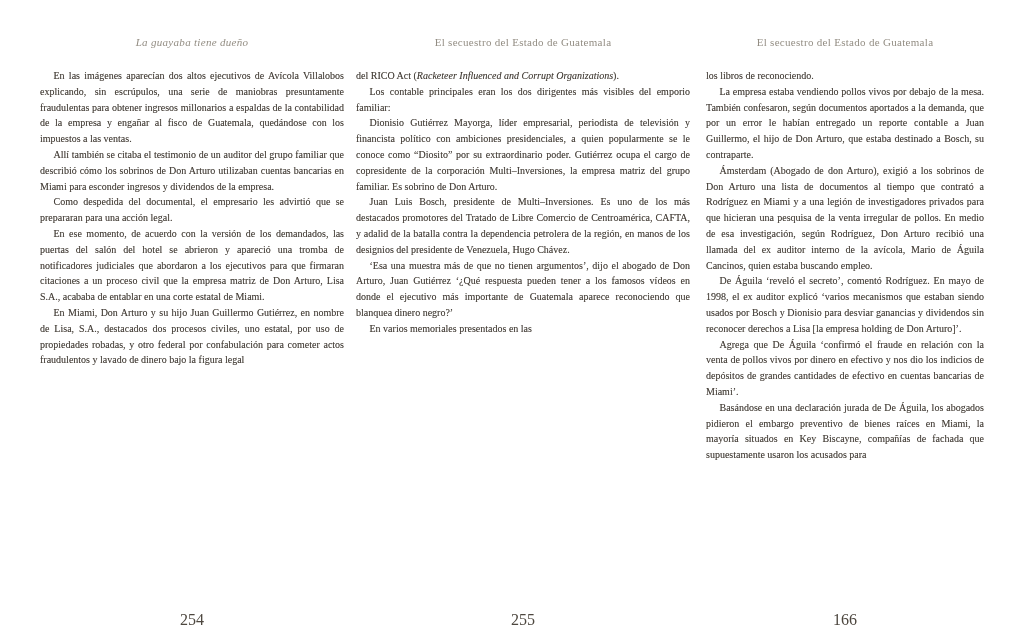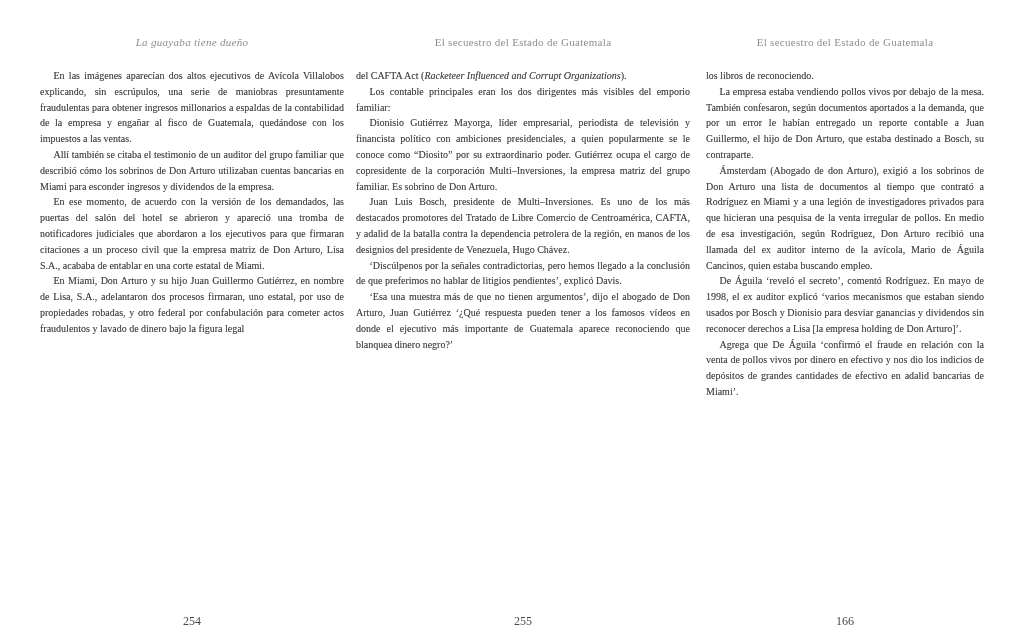--- a/index.html
+++ b/index.html
@@ -55,58 +55,60 @@
   }
   .page-body p.no-indent { text-indent: 0; }
   .page-body span.italic { font-style: italic; }
 
   .page-number {
     position: absolute;
     bottom: 8px;
     left: 0;
     right: 0;
     text-align: center;
-    font-size: 12px;
+    font-size: 16px;
     color: #4d473f;
   }
 </style>
 </head>
 <body>
 
 <div class="spread">
 
   <section class="page page-1">
     <div class="running-header italic">La guayaba tiene dueño</div>
     <div class="page-body">
         <p><span>En las imágenes aparecían dos altos ejecutivos de Avícola Villalobos explicando, sin escrúpulos, una serie de maniobras presuntamente fraudulentas para obtener ingresos millonarios a espaldas de la contabilidad de la empresa y engañar al fisco de Guatemala, quedándose con los impuestos a las ventas.</span></p>
         <p><span>Allí también se citaba el testimonio de un auditor del grupo familiar que describió cómo los sobrinos de Don Arturo utilizaban cuentas bancarias en Miami para esconder ingresos y dividendos de la empresa.</span></p>
+        <p><span>Como despedida del documental, el empresario les advirtió que se prepararan para una acción legal.</span></p>
         <p><span>En ese momento, de acuerdo con la versión de los demandados, las puertas del salón del hotel se abrieron y apareció una tromba de notificadores judiciales que abordaron a los ejecutivos para que firmaran citaciones a un proceso civil que la empresa matriz de Don Arturo, Lisa S.A., acababa de entablar en una corte estatal de Miami.</span></p>
-        <p><span>En Miami, Don Arturo y su hijo Juan Guillermo Gutiérrez, en nombre de Lisa, S.A., adelantaron dos procesos firmaran, uno estatal, por uso de propiedades robadas, y otro federal por confabulación para cometer actos fraudulentos y lavado de dinero bajo la figura legal</span></p>
+        <p><span>En Miami, Don Arturo y su hijo Juan Guillermo Gutiérrez, en nombre de Lisa, S.A., destacados dos procesos civiles, uno estatal, por uso de propiedades robadas, y otro federal por confabulación para cometer actos fraudulentos y lavado de dinero bajo la figura legal</span></p>
       </div>
     <div class="page-number">254</div>
   </section>
 
   <section class="page page-2">
     <div class="running-header">El secuestro del Estado de Guatemala</div>
     <div class="page-body">
-        <p class="no-indent"><span>del CAFTA Act (</span><span class="italic">Racketeer Influenced and Corrupt Organizations</span><span>).</span></p>
+        <p class="no-indent"><span>del RICO Act (</span><span class="italic">Racketeer Influenced and Corrupt Organizations</span><span>).</span></p>
         <p><span>Los contable principales eran los dos dirigentes más visibles del emporio familiar:</span></p>
         <p><span>Dionisio Gutiérrez Mayorga, líder empresarial, periodista de televisión y financista político con ambiciones presidenciales, a quien popularmente se le conoce como “Diosito” por su extraordinario poder. Gutiérrez ocupa el cargo de copresidente de la corporación Multi–Inversiones, la empresa matriz del grupo familiar. Es sobrino de Don Arturo.</span></p>
         <p><span>Juan Luis Bosch, presidente de Multi–Inversiones. Es uno de los más destacados promotores del Tratado de Libre Comercio de Centroamérica, CAFTA, y adalid de la batalla contra la dependencia petrolera de la región, en manos de los designios del presidente de Venezuela, Hugo Chávez.</span></p>
-        <p><span>‘Discúlpenos por la señales contradictorias, pero hemos llegado a la conclusión de que preferimos no hablar de litigios pendientes’, explicó Davis.</span></p>
         <p><span>‘Esa una muestra más de que no tienen argumentos’, dijo el abogado de Don Arturo, Juan Gutiérrez ‘¿Qué respuesta pueden tener a los famosos vídeos en donde el ejecutivo más importante de Guatemala aparece reconociendo que blanquea dinero negro?’</span></p>
+        <p><span>En varios memoriales presentados en las</span></p>
       </div>
     <div class="page-number">255</div>
   </section>
 
   <section class="page page-3">
     <div class="running-header">El secuestro del Estado de Guatemala</div>
     <div class="page-body">
         <p class="no-indent"><span>los libros de reconociendo.</span></p>
         <p><span>La empresa estaba vendiendo pollos vivos por debajo de la mesa. También confesaron, según documentos aportados a la demanda, que por un error le habían entregado un reporte contable a Juan Guillermo, el hijo de Don Arturo, que estaba destinado a Bosch, su contraparte.</span></p>
         <p><span>Ámsterdam (Abogado de don Arturo), exigió a los sobrinos de Don Arturo una lista de documentos al tiempo que contrató a Rodríguez en Miami y a una legión de investigadores privados para que hicieran una pesquisa de la venta irregular de pollos. En medio de esa investigación, según Rodríguez, Don Arturo recibió una llamada del ex auditor interno de la avícola, Mario de Águila Cancinos, quien estaba buscando empleo.</span></p>
         <p><span>De Águila ‘reveló el secreto’, comentó Rodríguez. En mayo de 1998, el ex auditor explicó ‘varios mecanismos que estaban siendo usados por Bosch y Dionisio para desviar ganancias y dividendos sin reconocer derechos a Lisa [la empresa holding de Don Arturo]’.</span></p>
-        <p><span>Agrega que De Águila ‘confirmó el fraude en relación con la venta de pollos vivos por dinero en efectivo y nos dio los indicios de depósitos de grandes cantidades de efectivo en adalid bancarias de Miami’.</span></p>
+        <p><span>Agrega que De Águila ‘confirmó el fraude en relación con la venta de pollos vivos por dinero en efectivo y nos dio los indicios de depósitos de grandes cantidades de efectivo en cuentas bancarias de Miami’.</span></p>
+        <p><span>Basándose en una declaración jurada de De Águila, los abogados pidieron el embargo preventivo de bienes raíces en Miami, la mayoría situados en Key Biscayne, compañías de fachada que supuestamente usaron los acusados para</span></p>
       </div>
     <div class="page-number">166</div>
   </section>
 
 </div>
 
 </body></html>

